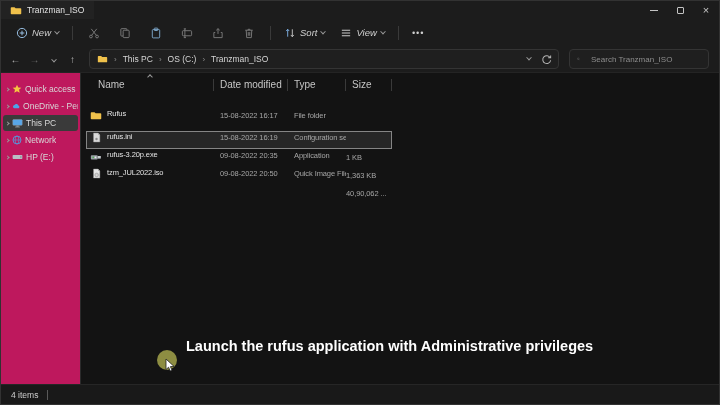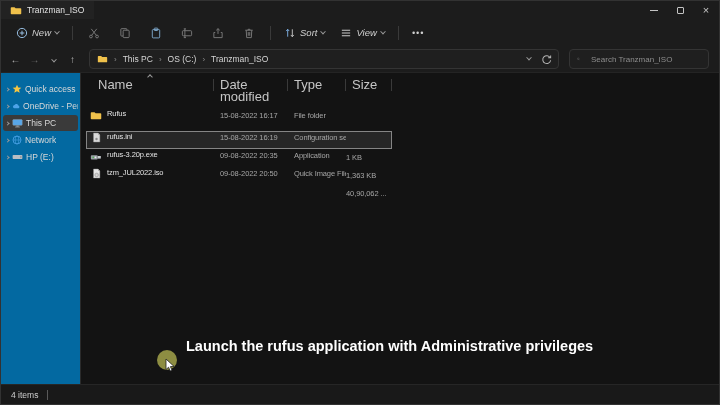--- a/index.html
+++ b/index.html
@@ -33,28 +33,28 @@
   .nav-btn.dim { color:#6c6c6c; }
   .addrbox { flex:1; height:20px; margin-left:6px; display:flex; align-items:center; gap:4px; background:#1f1f1f; border:1px solid #343434; border-radius:4px; padding:0 6px; }
   .crumb { font-size:8.5px; color:#d5d5d5; white-space:nowrap; }
   .crumb-sep { font-size:8px; color:#8a8a8a; padding:0 2px; }
   .addr-right { margin-left:auto; display:flex; align-items:center; gap:10px; }
   .searchbox { width:140px; height:20px; margin-left:8px; display:flex; align-items:center; gap:11px; background:#1f1f1f; border:1px solid #343434; border-radius:4px; padding:0 7px; }
   .searchbox input { background:transparent; border:none; outline:none; color:#9a9a9a; font-size:8px; width:110px; font-family:"Liberation Sans",sans-serif; }
   .searchbox input::placeholder { color:#8d8d8d; }
   
   .body { position:absolute; top:72px; bottom:20px; left:0; right:0; display:flex; }
-  .sidebar { width:80px; border-right:1px solid #2b2b2b; padding-top:7px; background:#0369a1; }
+  .sidebar { width:80px; border-right:1px solid #2b2b2b; padding-top:7px; background:#be185d; }
   .side-item { display:flex; align-items:center; height:16px; gap:3px; padding-left:3px; margin:1px 2px; border-radius:3px; font-size:8.5px; color:#d8d8d8; white-space:nowrap; overflow:hidden; }
   .side-item.selected { background:#3a3a3a; }
   .expander { width:3px; height:3px; border-right:1px solid #9a9a9a; border-bottom:1px solid #9a9a9a; transform:rotate(-45deg); flex:none; }
   .side-label { overflow:hidden; }
   .content { flex:1; background:#131313; position:relative; }
   
-  .listhead { display:grid; grid-template-columns:128px 74px 58px 46px; height:17px; align-items:center; margin:3px 0 2px 5px; color:#c6c6c6; font-size:13px; }
+  .listhead { display:grid; grid-template-columns:128px 74px 58px 46px; height:17px; align-items:center; margin:3px 0 2px 5px; color:#c6c6c6; font-size:10px; }
   .hcell { padding-left:6px; border-right:1px solid #3a3a3a; height:12px; line-height:12px; position:relative; }
   .hcell.first { padding-left:12px; }
   .sort-caret { position:absolute; left:62px; top:-4px; }
   .filerow { display:grid; grid-template-columns:128px 74px 58px 46px; height:18px; align-items:center; margin-left:5px; width:306px; font-size:7.5px; letter-spacing:-0.1px; }
   .filerow.selected { background:#262626; outline:1px solid #858585; outline-offset:-1px; }
   .fname { display:flex; align-items:flex-start; gap:5px; padding-left:4px; color:#e3e3e3; white-space:nowrap; overflow:hidden; }
   .fdate, .ftype { color:#a6a6a6; padding-left:6px; white-space:nowrap; overflow:hidden; }
   .fsize { color:#a6a6a6; text-align:left; padding-right:3px; white-space:nowrap;margin-top:40px; }
   .ficon { flex:none; width:12px; height:12px; display:flex; align-items:center; justify-content:center; }
   

